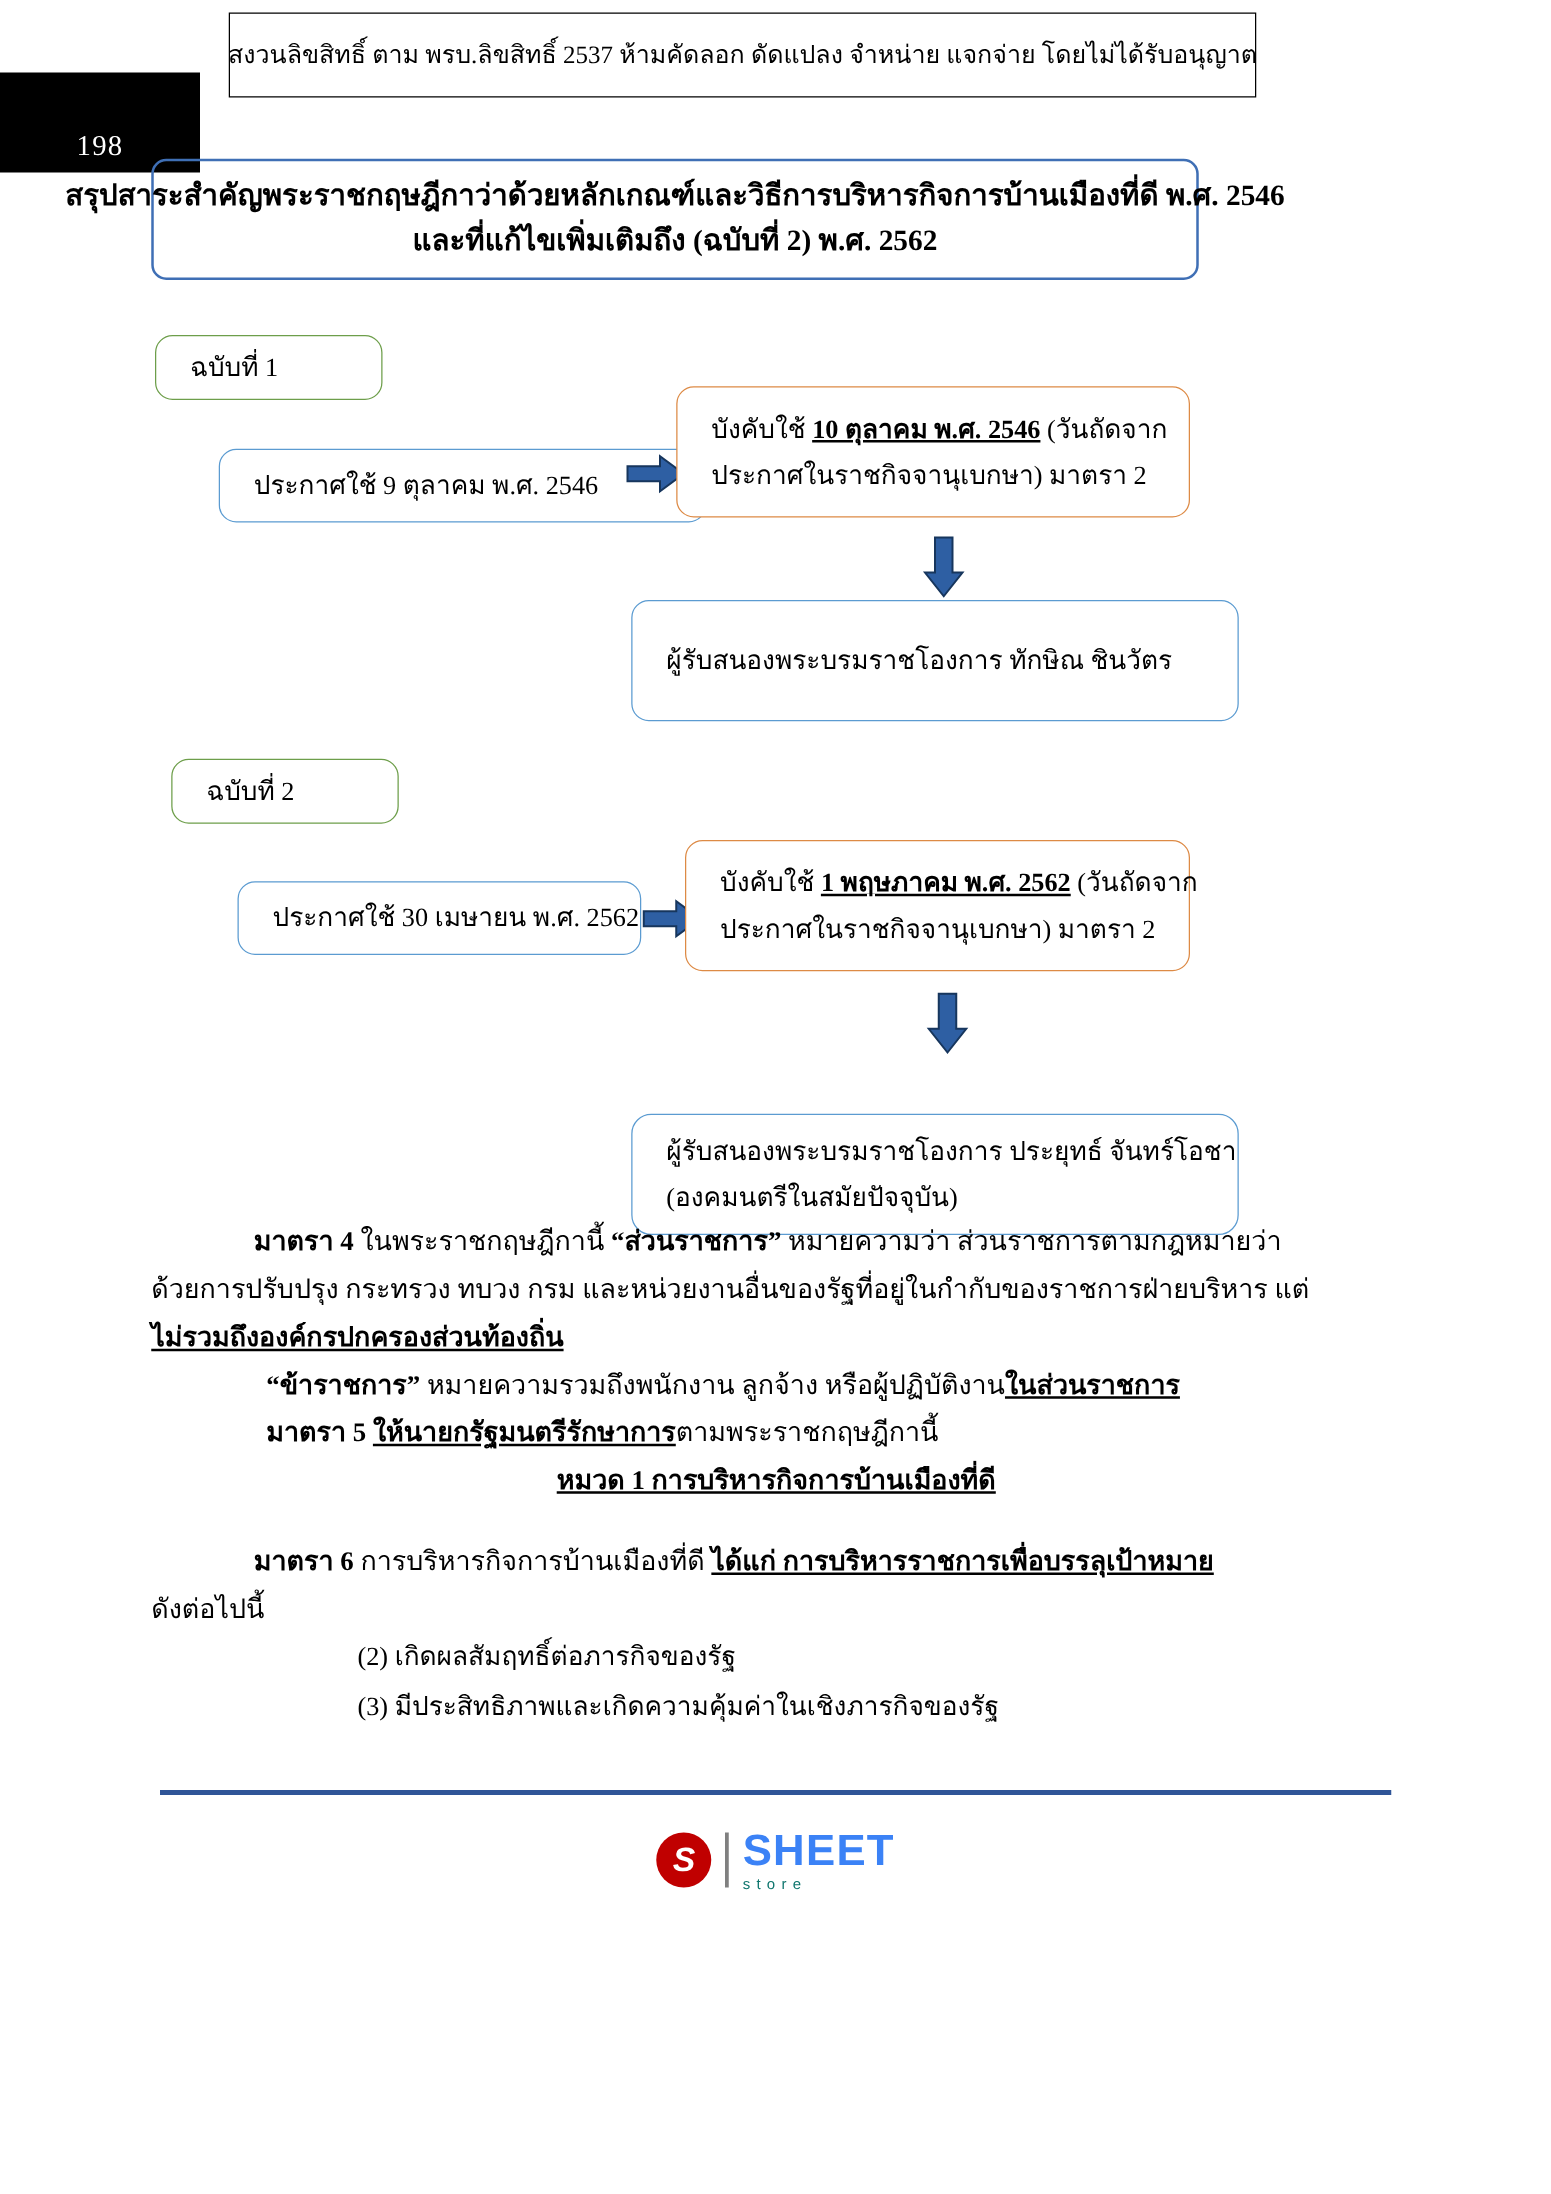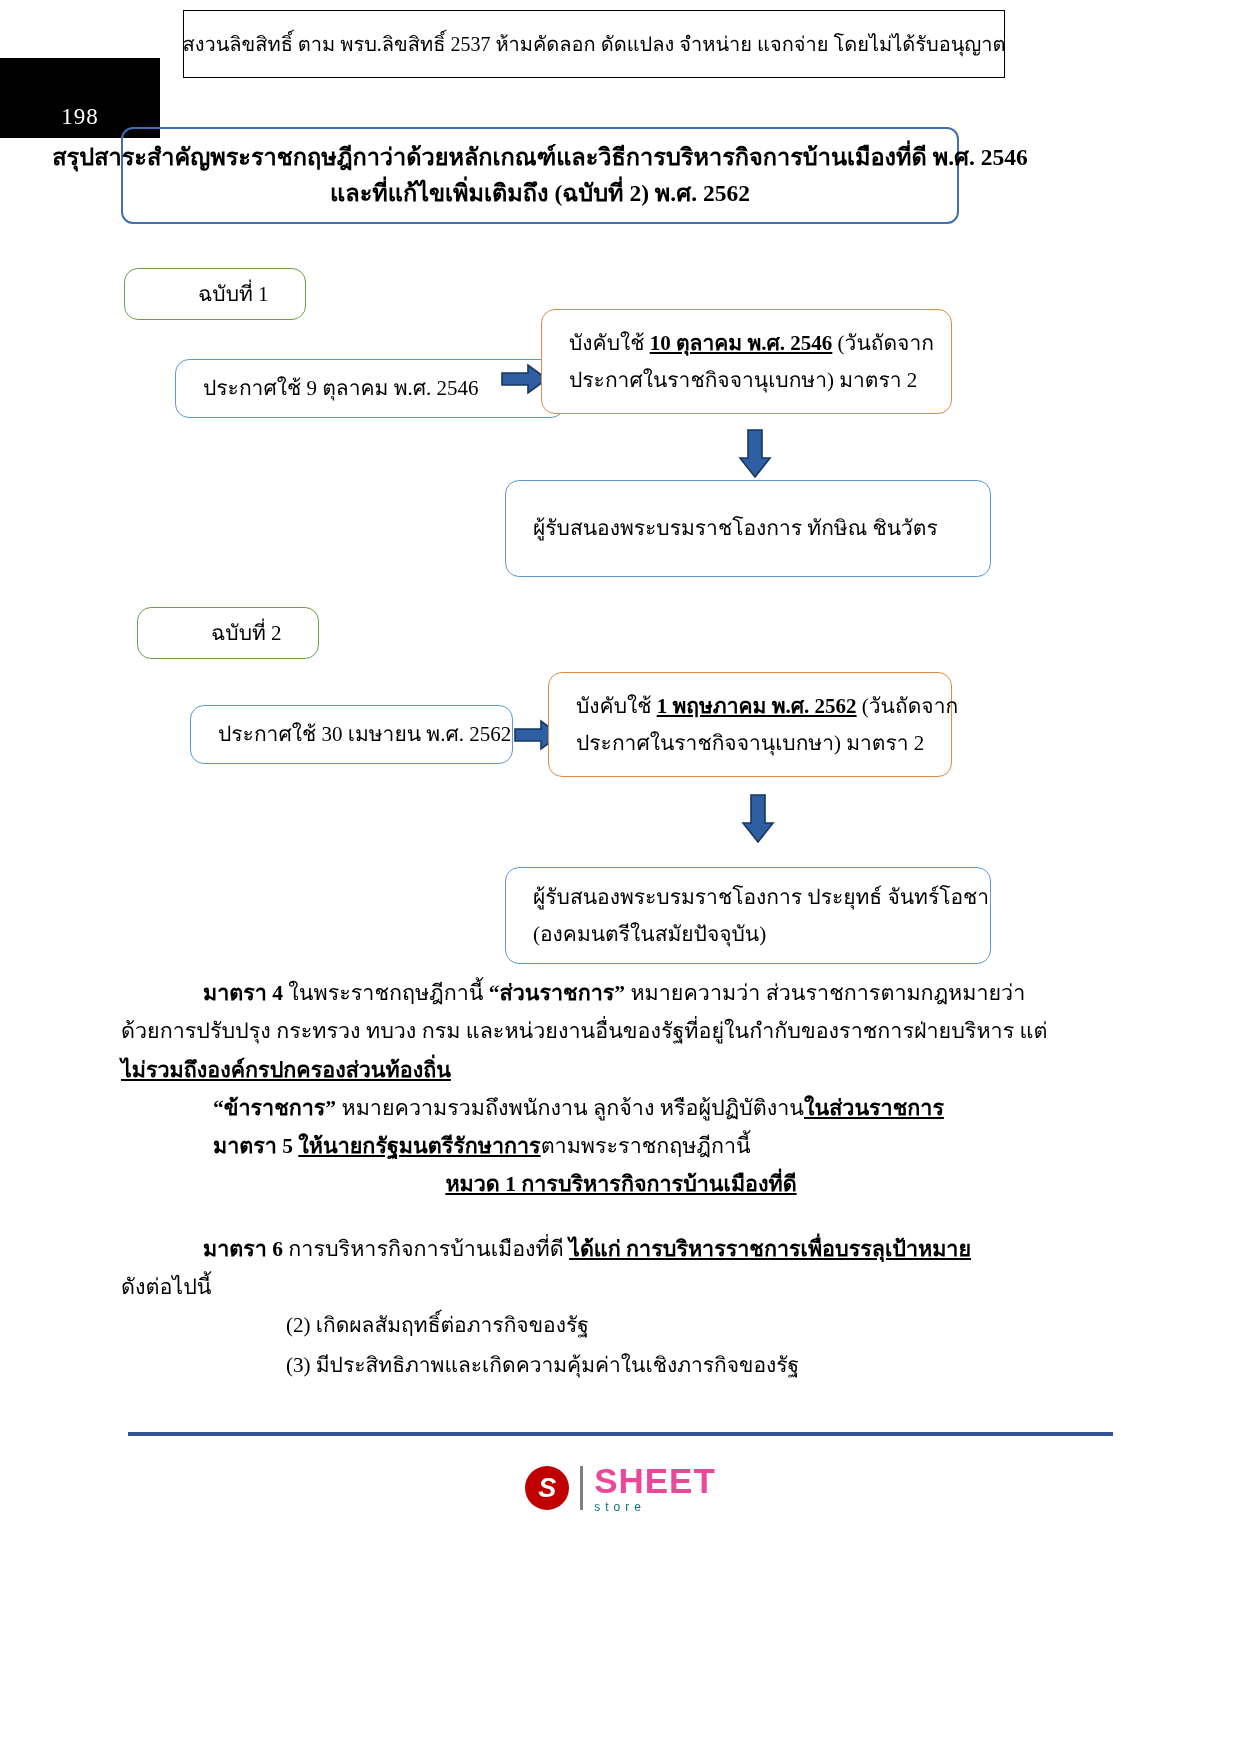--- a/index.html
+++ b/index.html
@@ -81,21 +81,20 @@
     position: absolute;
     box-sizing: border-box;
     display: flex;
     flex-direction: column;
     justify-content: center;
     background: #ffffff;
   }
   .box-green {
     border: 1.8px solid #6d9e4a;
     border-radius: 14px;
-    padding-left: 46px;
   }
   .box-blue {
     border: 1.8px solid #5b9bd1;
     border-radius: 14px;
   }
   .box-orange {
     border: 1.8px solid #dd8a45;
     border-radius: 14px;
   }
   .box-line {
@@ -198,21 +197,21 @@
   }
   .logo-words {
     display: flex;
     flex-direction: column;
     line-height: 1;
   }
   .logo-sheet {
     font-family: "Liberation Sans", sans-serif;
     font-weight: bold;
     font-size: 35px;
-    color: #ec4899;
+    color: #3b82f6;
     letter-spacing: 1px;
   }
   .logo-store {
     font-family: "Liberation Sans", sans-serif;
     font-size: 12px;
     color: #0f766e;
     letter-spacing: 5px;
     margin-top: 3px;
   }
 </style>
@@ -275,21 +274,21 @@
   <span class="box-line pad-l">
     <span>บังคับใช้ </span><span class="u-bold">1 พฤษภาคม พ.ศ. 2562</span><span> (วันถัดจาก</span>
   </span>
   <span class="box-line pad-l">ประกาศในราชกิจจานุเบกษา) มาตรา 2</span>
 </div>
 
 <svg class="arrow" style="left:740px; top:793px;" width="36" height="52" viewBox="0 0 36 52">
   <polygon points="11,2 25,2 25,30 33,30 18,49 3,30 11,30" fill="#2e5fa3" stroke="#17365d" stroke-width="1.6"></polygon>
 </svg>
 
-<div class="box box-blue" style="left:505px; top:867px; width:486px; height:97px;">
+<div class="box box-blue" style="left:505px; top:891px; width:486px; height:97px;border-radius:16px;">
   <span class="box-line pad-l">ผู้รับสนองพระบรมราชโองการ ประยุทธ์ จันทร์โอชา</span>
   <span class="box-line pad-l">(องคมนตรีในสมัยปัจจุบัน)</span>
 </div>
 
 <div class="body-text">
 
   <p class="p indent"><span class="b">มาตรา 4</span><span> ในพระราชกฤษฎีกานี้ </span><span class="b">“ส่วนราชการ”</span><span> หมายความว่า ส่วนราชการตามกฎหมายว่า</span></p>
 
   <p class="p">ด้วยการปรับปรุง กระทรวง ทบวง กรม และหน่วยงานอื่นของรัฐที่อยู่ในกำกับของราชการฝ่ายบริหาร แต่</p>
 

